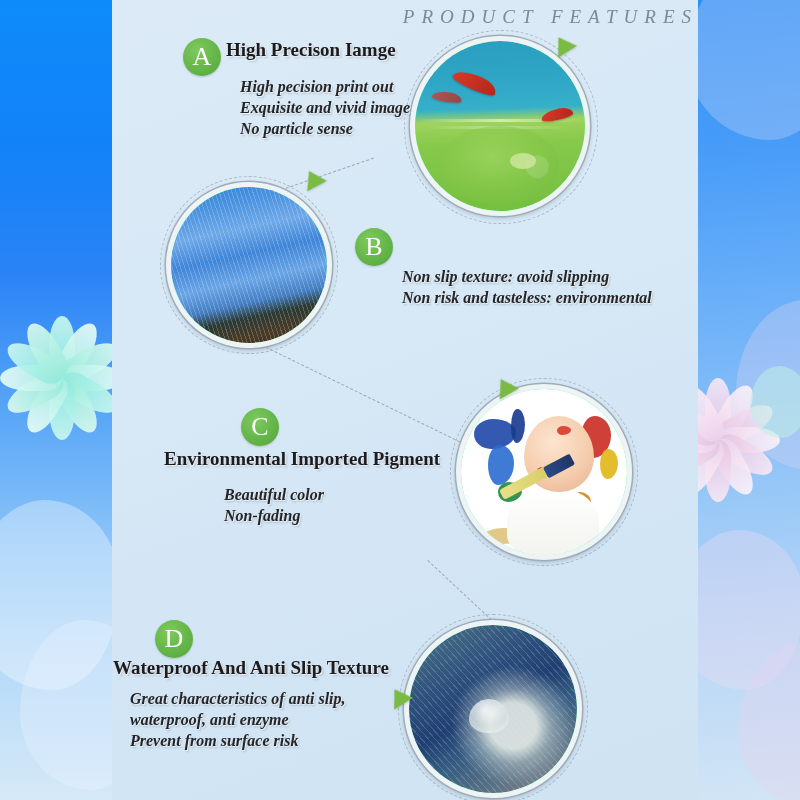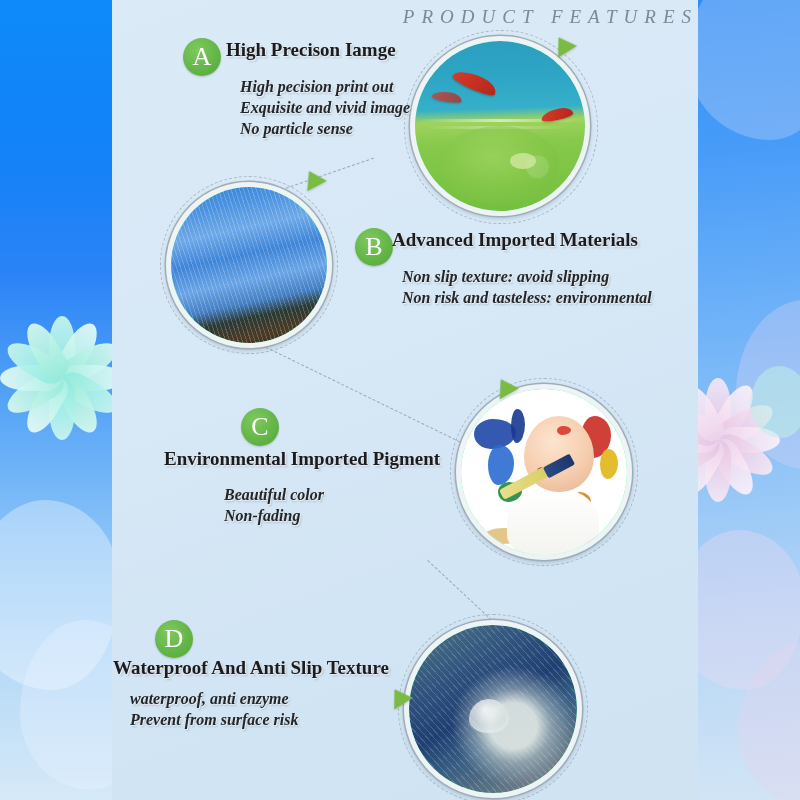--- a/index.html
+++ b/index.html
@@ -306,21 +306,20 @@
     </div>
 
     <div class="photo-wrap">
       <div class="dash-ring" style="left:48px; top:176px; width:176px; height:176px;"></div>
       <div class="photo" id="img-b" style="left:54px; top:182px; width:156px; height:156px;">
         <div class="inner"></div>
       </div>
       <div class="tri" style="left:190px; top:170px; transform:rotate(-28deg);"></div>
     </div>
     <div class="badge" style="left:243px; top:228px;">B</div>
-    <div class="heading" style="left:280px; top:229px;">Advanced Imported Materials</div>
     <div class="bullets" style="left:290px; top:266px;">
       <div>Non slip texture: avoid slipping</div>
       <div>Non risk and tasteless: environmental</div>
     </div>
 
     <div class="photo-wrap">
       <div class="dash-ring" style="left:338px; top:378px; width:186px; height:186px;"></div>
       <div class="photo" id="img-c" style="left:344px; top:384px; width:166px; height:166px;">
         <div class="inner">
           <div class="splat" style="left:8%;  top:18%; width:42px; height:30px; background:#1f47a8;"></div>
@@ -354,18 +353,19 @@
       <div class="photo" id="img-d" style="left:292px; top:620px; width:168px; height:168px;">
         <div class="inner">
           <div class="droplet" style="left:36%; top:44%; width:40px; height:34px;"></div>
         </div>
       </div>
       <div class="tri" style="left:276px; top:688px; transform:rotate(-32deg);"></div>
     </div>
     <div class="badge" style="left:43px; top:620px;">D</div>
     <div class="heading" style="left:1px; top:657px;">Waterproof And Anti Slip Texture</div>
     <div class="bullets" style="left:18px; top:688px;">
+      <div>Great characteristics of anti slip,</div>
       <div>waterproof, anti enzyme</div>
       <div>Prevent from surface risk</div>
     </div>
 
   </div>
 </div>
 
 </body></html>

